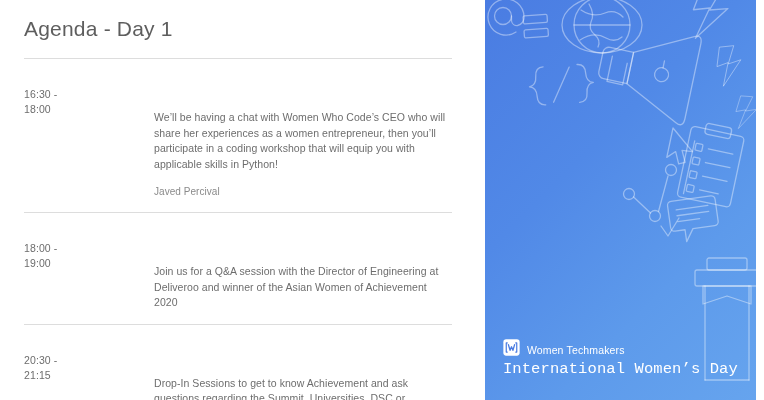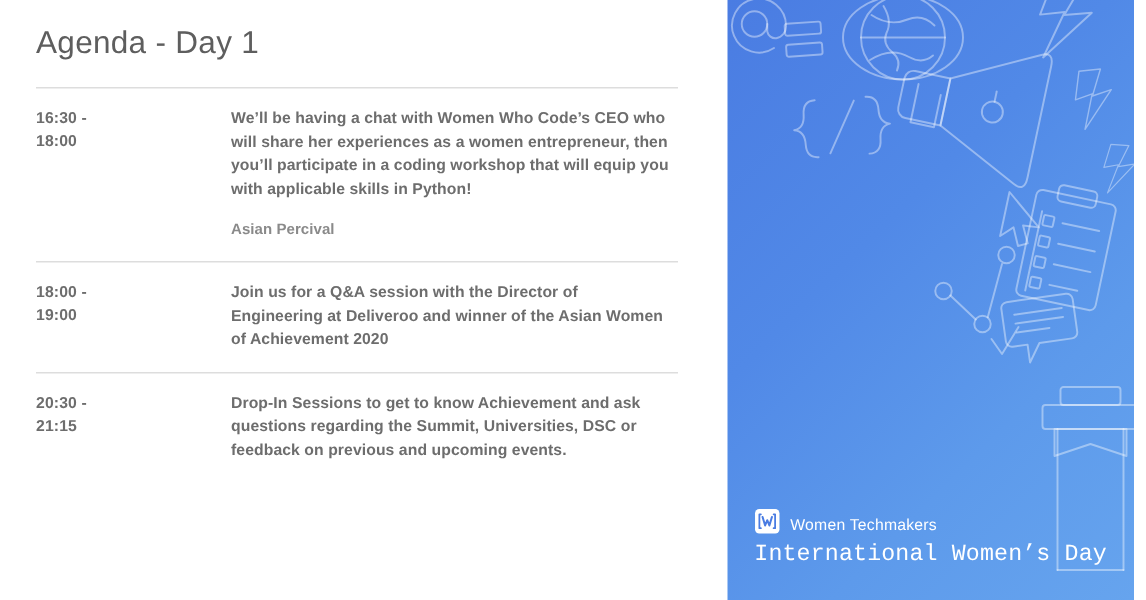--- a/index.html
+++ b/index.html
@@ -38,36 +38,36 @@
   }
   .agenda-list {
     position: absolute;
     left: 24px;
     top: 58px;
     width: 428px;
   }
   .agenda-row {
     display: flex;
     border-top: 1px solid #dddddd;
-    padding-top: 13px;
+    padding-top: 28px;
     padding-bottom: 13px;
-    font-weight: bold;
   }
   .row-time {
     width: 130px;
     flex: 0 0 130px;
     font-size: 10.5px;
     line-height: 15px;
     color: #6d6d6d;
     white-space: pre-line;
     letter-spacing: 0.1px;
   }
   .row-body {
     flex: 1 1 auto;
     padding-right: 6px;
+    margin-top: 23px;
   }
   .row-desc {
     font-size: 10.5px;
     line-height: 15.5px;
     color: #6d6d6d;
     letter-spacing: 0.05px;
   }
   .row-speaker {
     margin-top: 13px;
     font-size: 10px;
@@ -135,21 +135,21 @@
 
     <div class="agenda-title">Agenda - Day 1</div>
 
     <div class="agenda-list">
 
       <div class="agenda-row">
         <div class="row-time">16:30 -
 18:00</div>
         <div class="row-body">
           <div class="row-desc">We’ll be having a chat with Women Who Code’s CEO who will share her experiences as a women entrepreneur, then you’ll participate in a coding workshop that will equip you with applicable skills in Python!</div>
-          <div class="row-speaker">Asian Percival</div>
+          <div class="row-speaker">Javed Percival</div>
         </div>
       </div>
 
       <div class="agenda-row">
         <div class="row-time">18:00 -
 19:00</div>
         <div class="row-body">
           <div class="row-desc">Join us for a Q&amp;A session with the Director of Engineering at Deliveroo and winner of the Asian Women of Achievement 2020</div>
         </div>
       </div>

